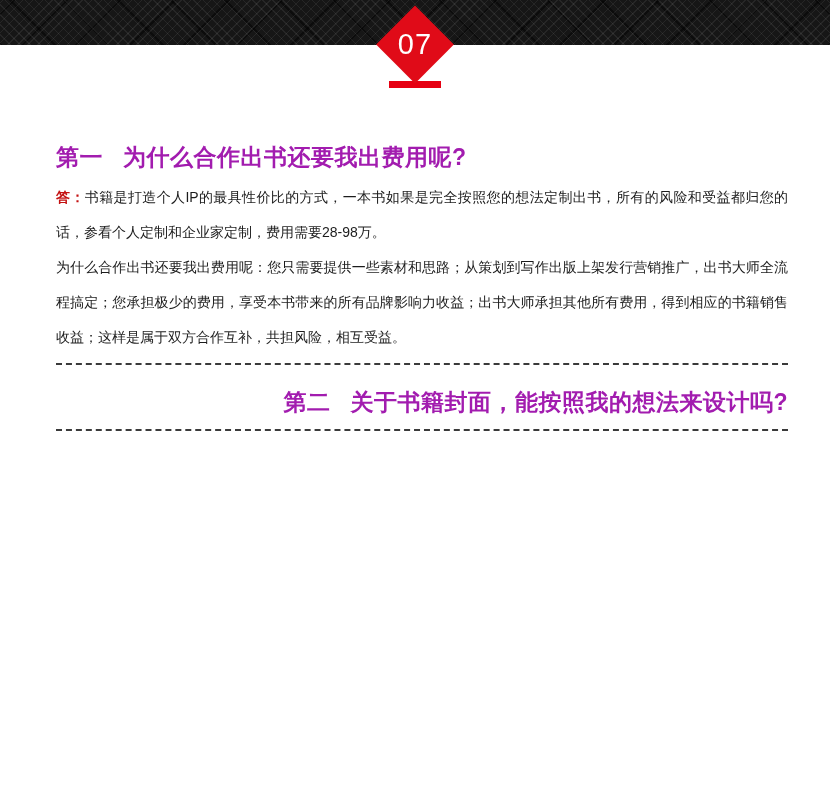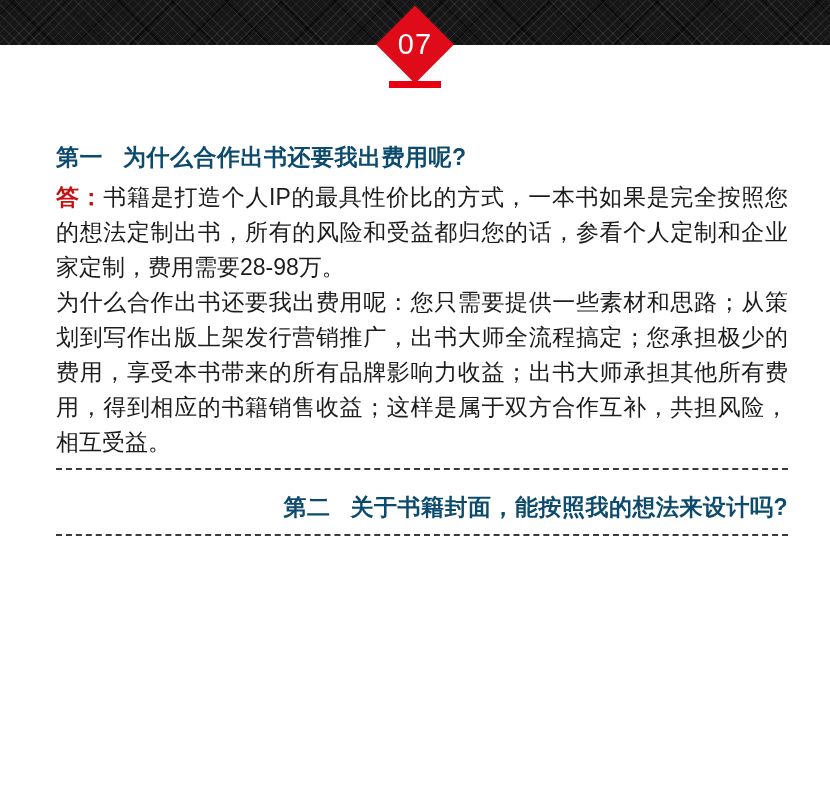--- a/index.html
+++ b/index.html
@@ -40,27 +40,27 @@
   .title .red { color:#ed0f0f; }
 
   
   .dash { width:52px; height:7px; background:#e60012; margin:36px auto 0; }
 
   
   .content { padding:0 42px 0 56px; }
 
   h2.q {
     margin:54px 0 0; font-size:23px; line-height:30px; font-weight:bold;
-    color:#0c4a6e; letter-spacing:0.5px;
+    color:#a21caf; letter-spacing:0.5px;
   }
   h2.q.second { margin-top:22px;text-align:right; }
   .q-num { margin-right:20px; }
 
   p.a {
-    margin:8px 0 0; font-size:23px; line-height:35px; color:#1c1c1c;
+    margin:8px 0 0; font-size:14px; line-height:35px; color:#1c1c1c;
     text-align:justify;
   }
   p.a + p.a { margin-top:0; }
   .a-label { color:#c41212; font-weight:bold; }
 
   .divider { border-top:2px dashed #3a3a3a; height:0; }
   .divider.first  { margin-top:8px; }
   .divider.second { margin-top:12px; }
 </style>
 </head>

